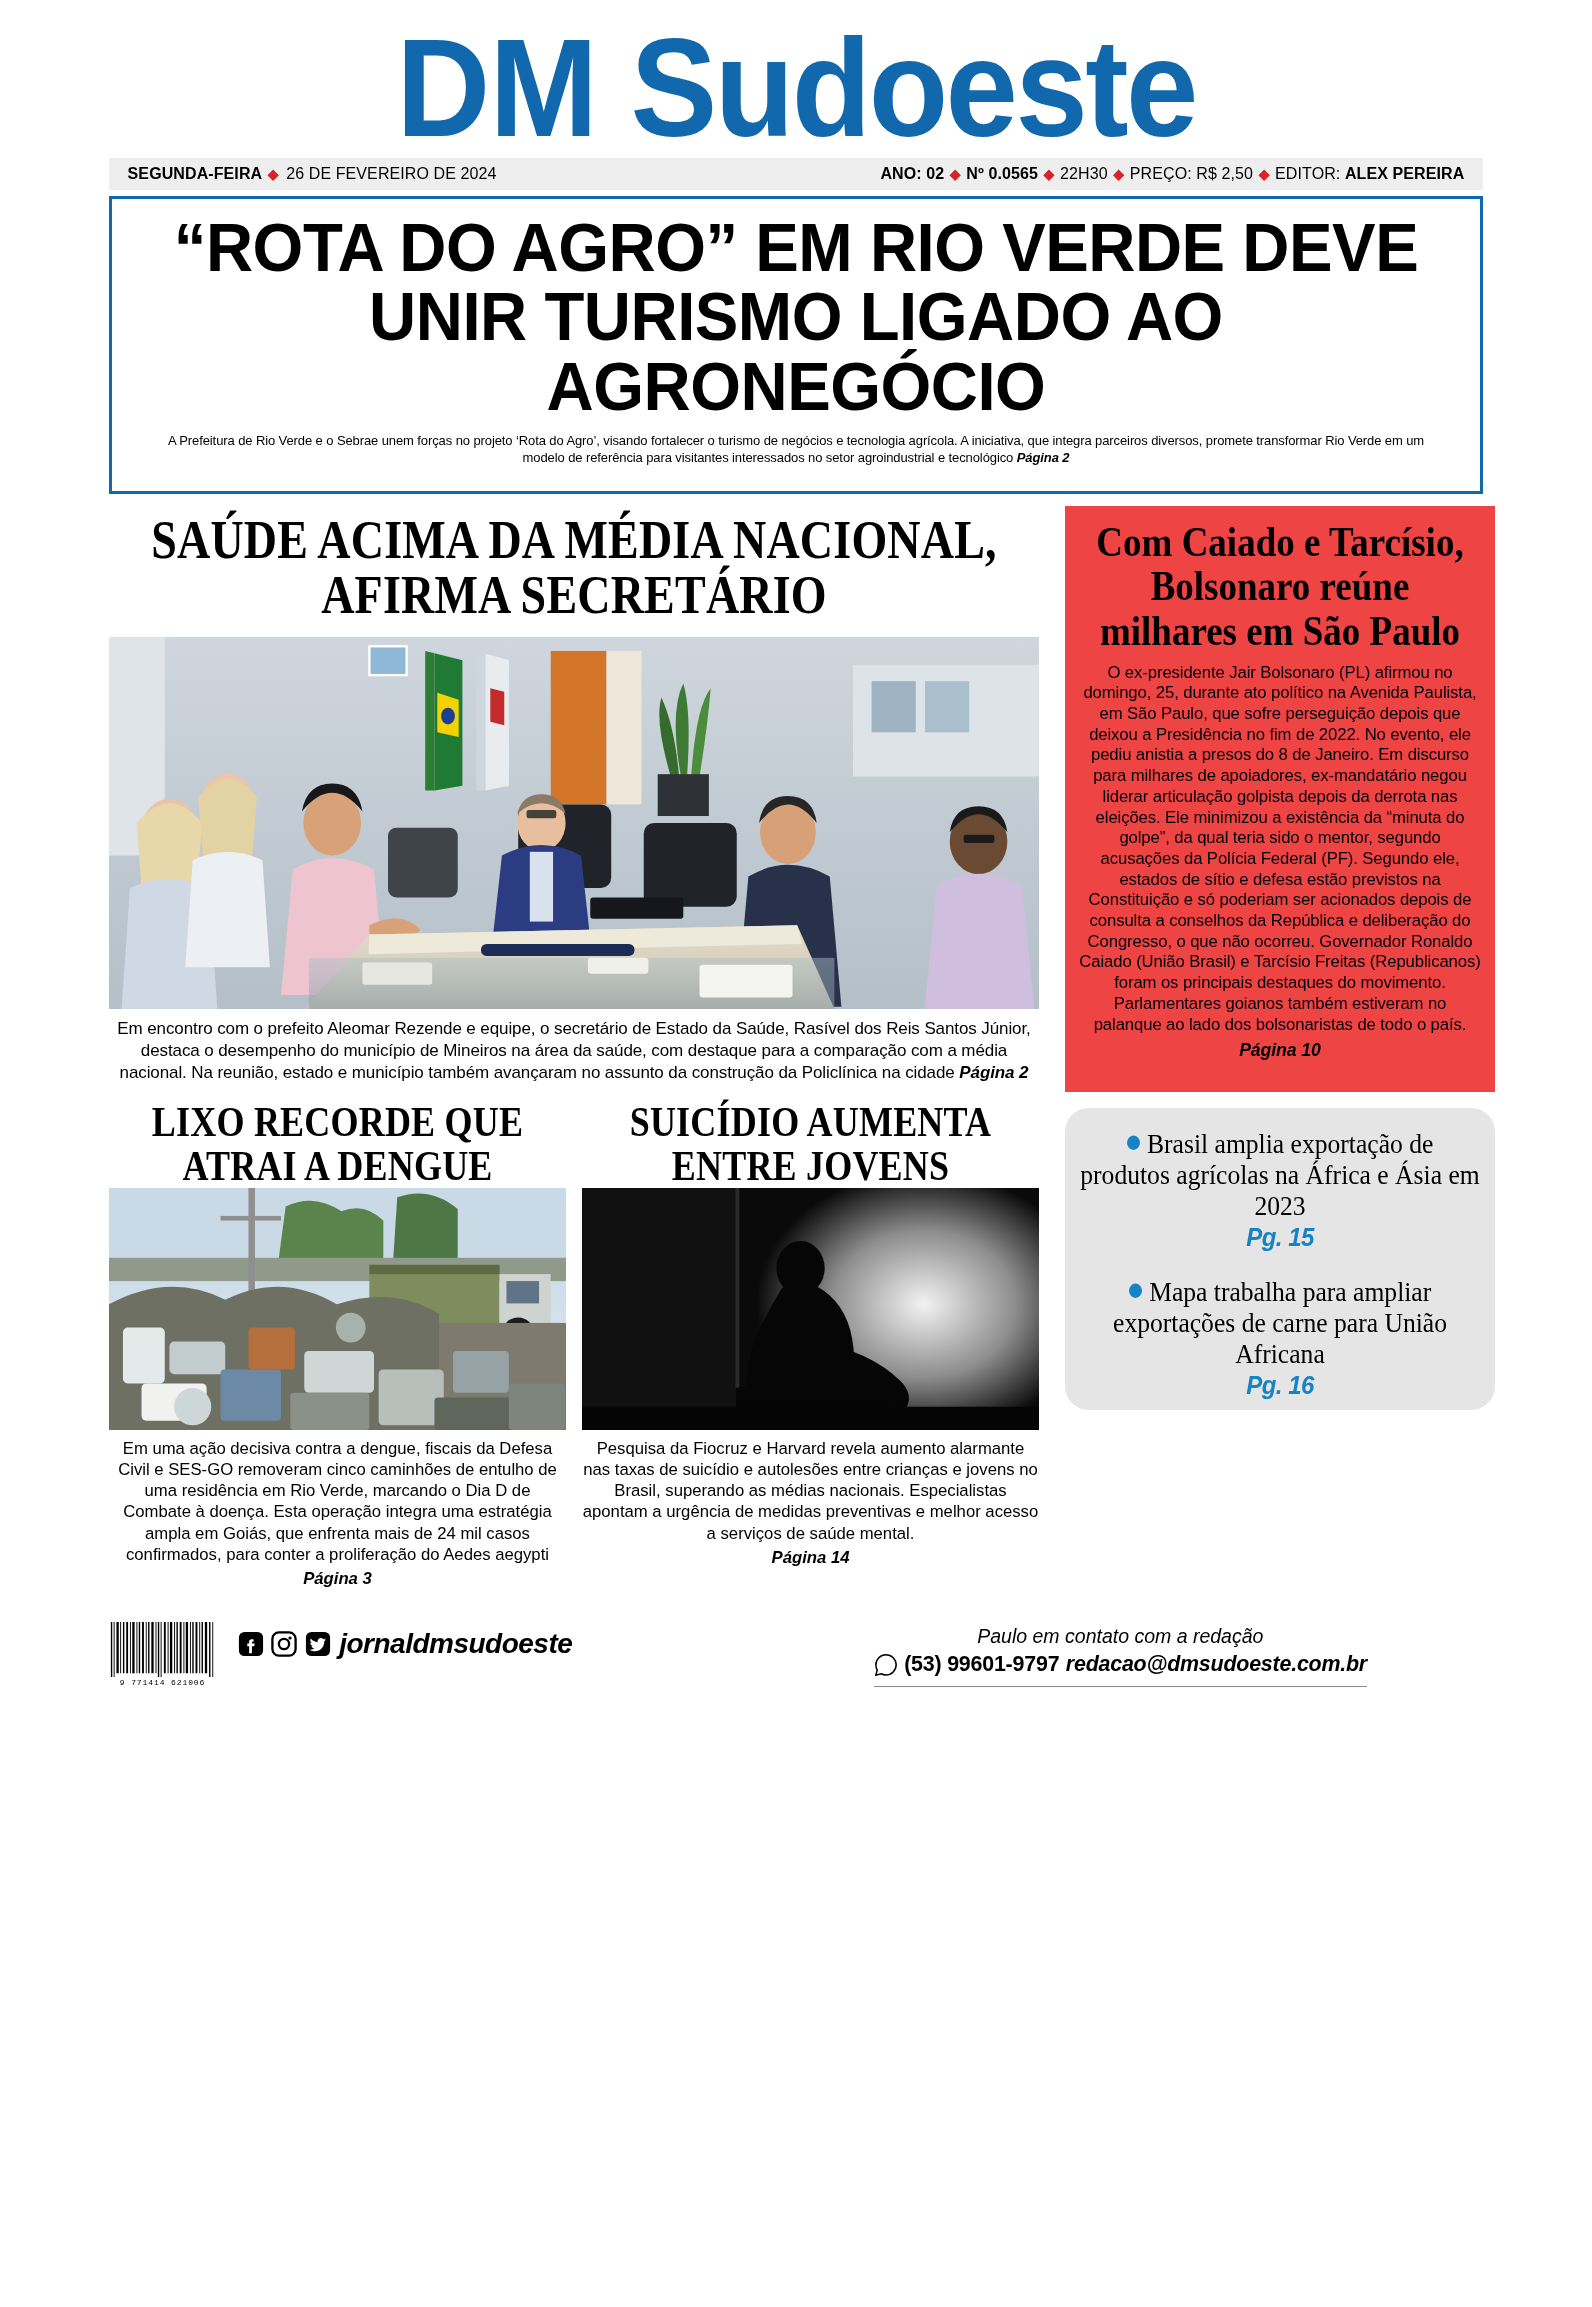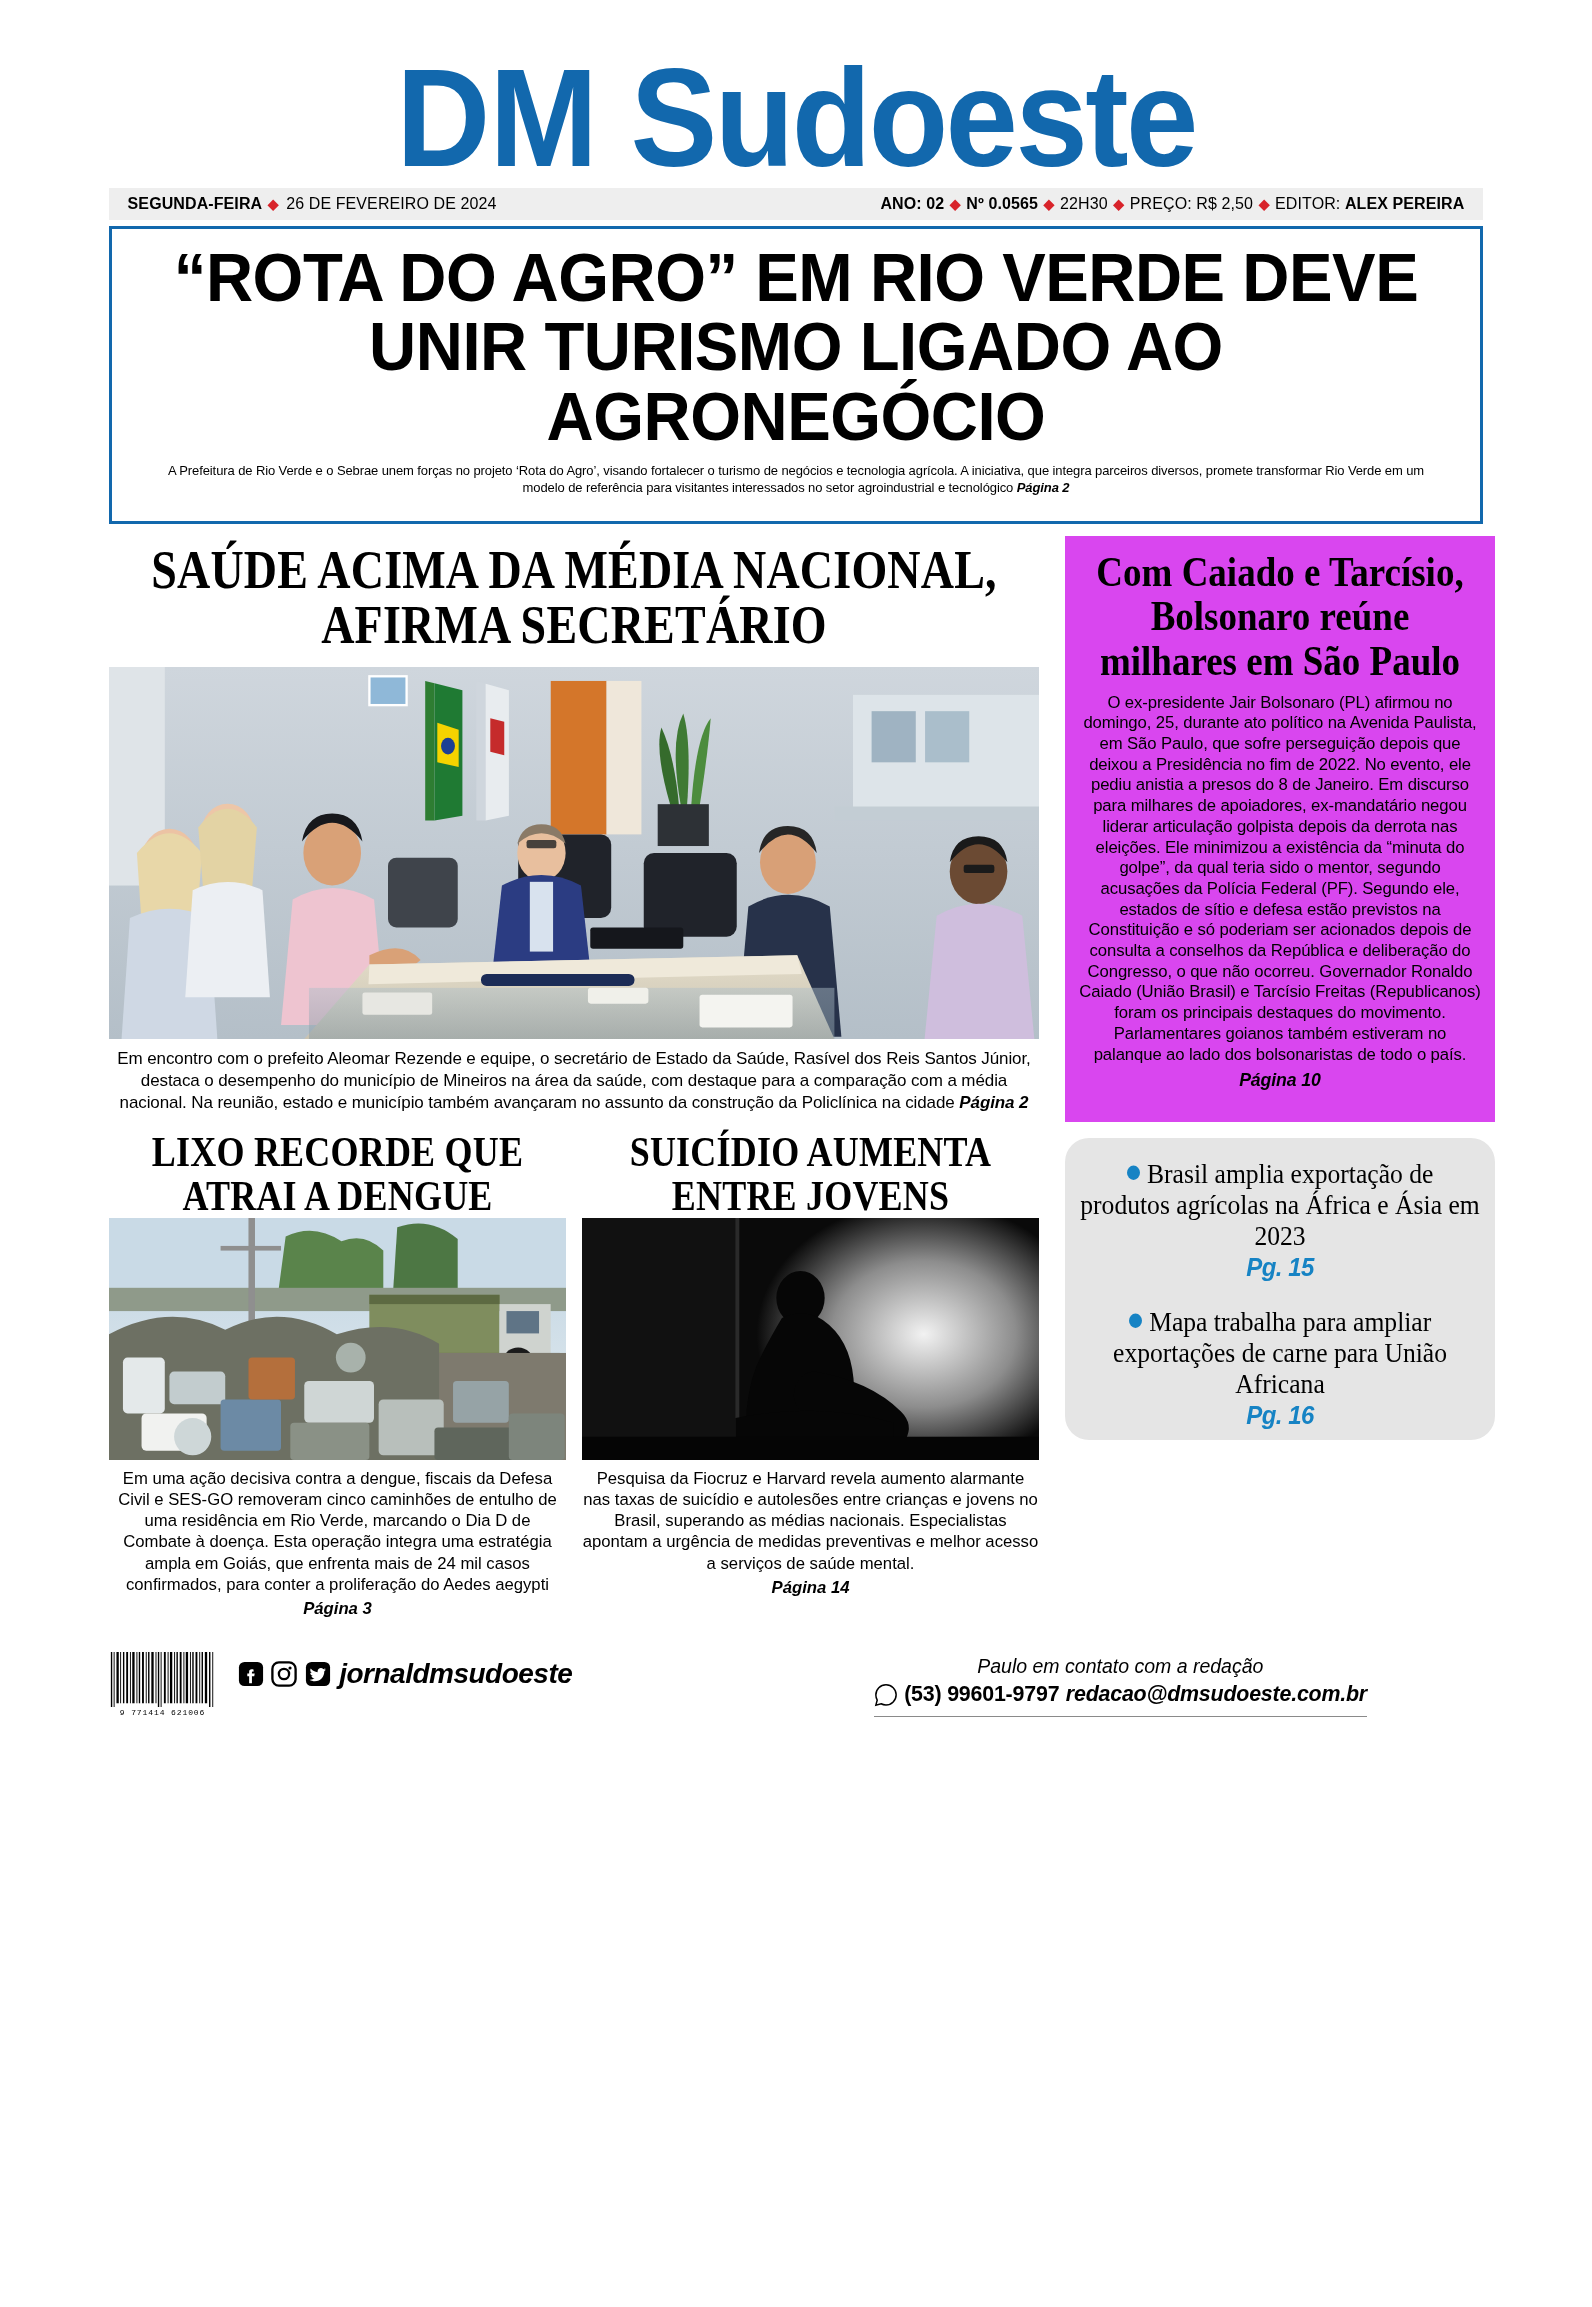--- a/index.html
+++ b/index.html
@@ -24,21 +24,21 @@
   .inner {
     position: absolute;
     left: 109px;
     top: 0;
     width: 1374px;
   }
 
   
   .masthead {
     text-align: center;
-    padding-top: 56px;
+    padding-top: 26px;
   }
   .masthead-logo {
     font-family: "Liberation Sans", sans-serif;
     font-weight: bold;
     font-size: 140px;
     line-height: 0.88;
     letter-spacing: -2.8px;
     color: #1268ad;
     transform: scaleX(0.93);
     display: block;
@@ -166,21 +166,21 @@
     font-size: 16.7px;
     line-height: 1.27;
     text-align: center;
     font-weight: 300;
     margin-top: 7.4px;
   }
   .pgref-blk { display:block; font-weight: bold; font-style: italic; margin-top: 2.8px;}
 
   
   .side-panel {
-    background: #d946ef;
+    background: #ef4444;
     padding: 12px 13px 13px 13px;
     box-sizing: border-box;
   }
   .side-head {
     font-family: "Liberation Serif", serif;
     font-weight: bold;
     font-size: 37px;
     line-height: 1.04;
     text-align: center;
     transform: scaleY(1.16);

